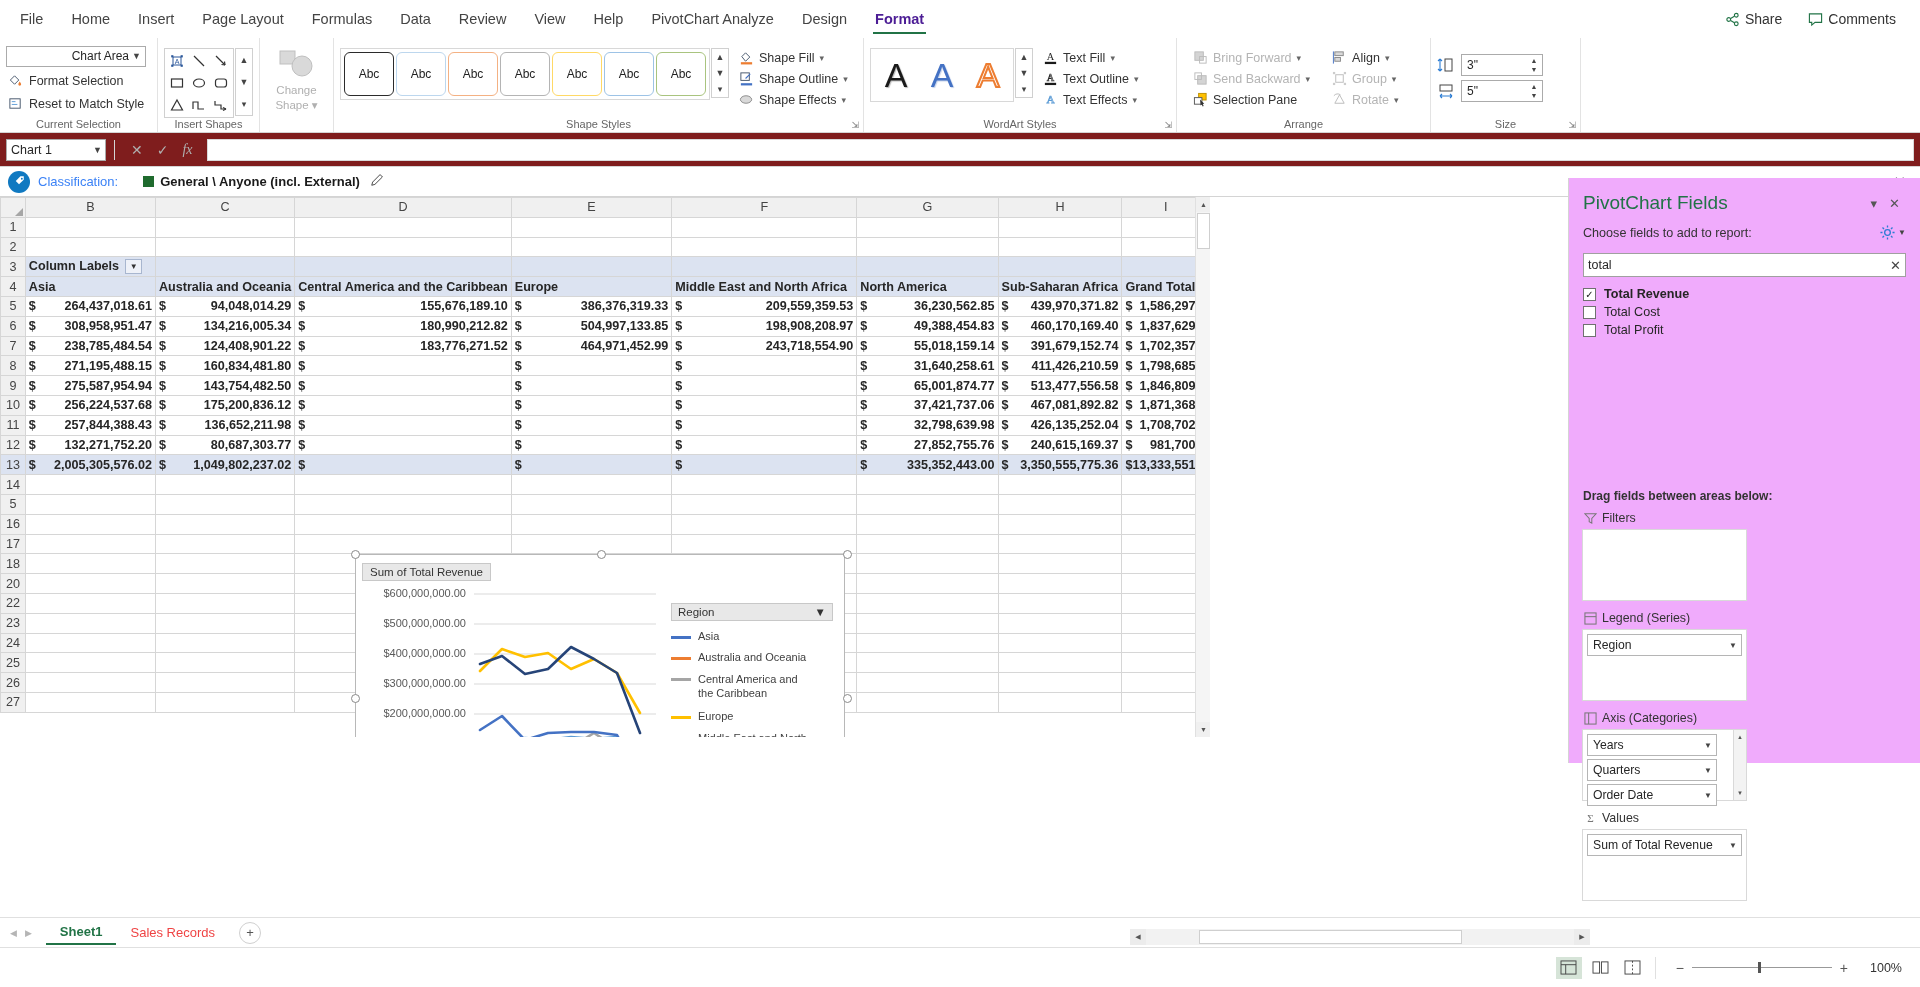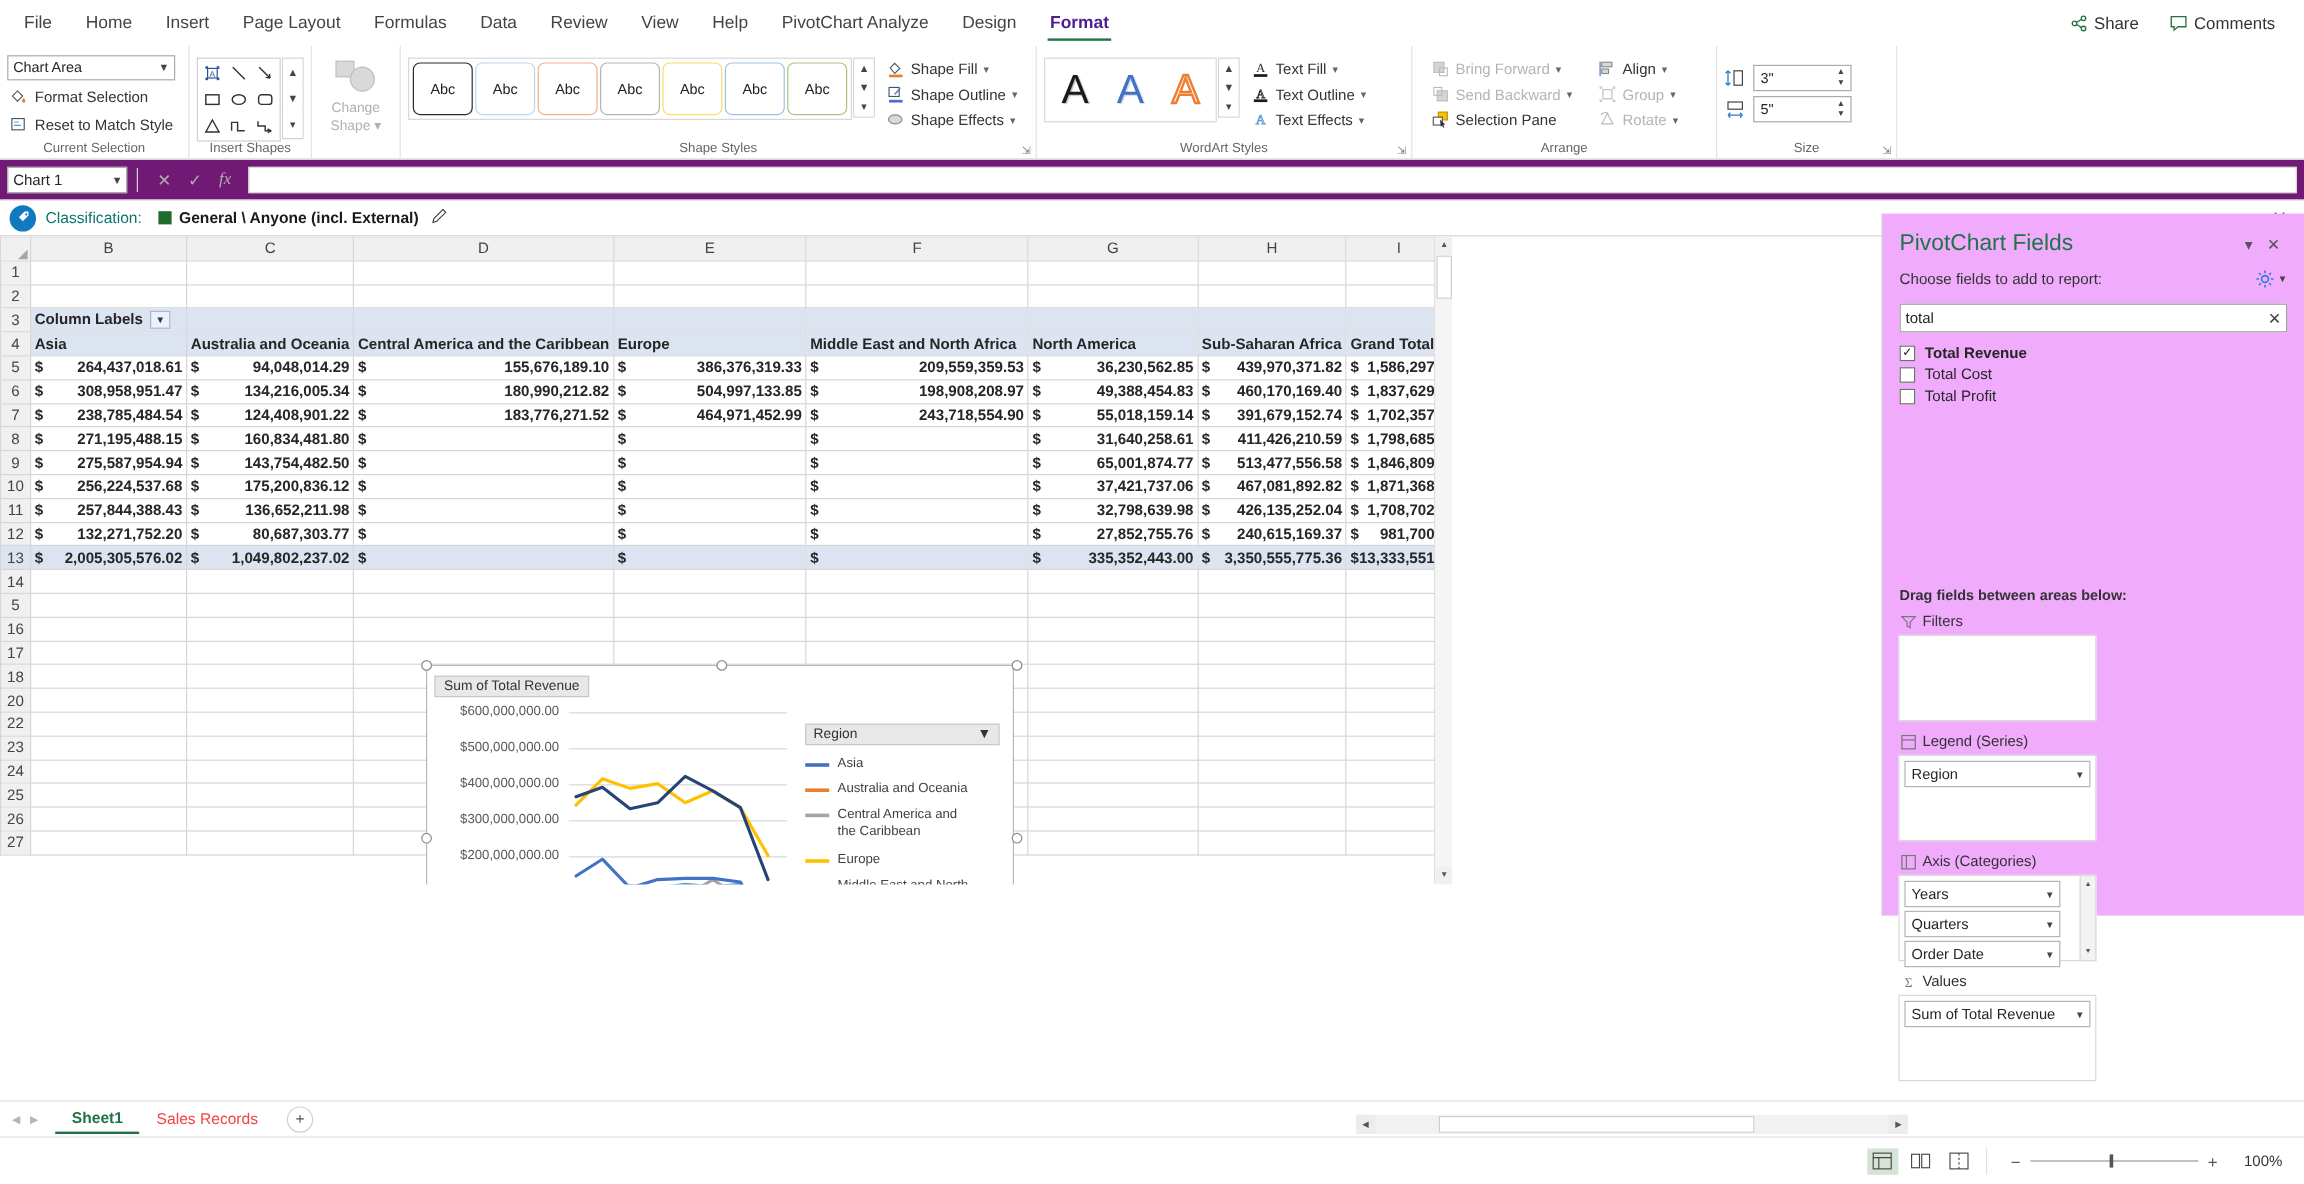--- a/index.html
+++ b/index.html
@@ -22,21 +22,21 @@
   .tab-right { display:flex; align-items:center; gap:6px; padding-right:14px; }
   .tr-btn { display:flex; align-items:center; gap:5px; font-size:14px; color:#333; padding:5px 10px; border-radius:3px; cursor:pointer; }
 
   
   .ribbon { position:relative; height:95px; background:#fff; border-bottom:1px solid #d4d4d4; display:flex; }
   .rgroup { position:relative; display:flex; flex-direction:column; justify-content:flex-start; padding:4px 6px 0 6px; border-right:1px solid #e3e3e3; }
   .rglabel { position:absolute; bottom:2px; left:0; right:0; text-align:center; font-size:11px; color:#666; }
   .rgbody { display:flex; align-items:flex-start; height:78px; }
 
   .selbox { width:140px; height:21px; border:1px solid #ababab; background:#fff; font-size:12px;
-            padding:2px 16px 2px 4px; position:relative; cursor:pointer; }
+            padding:2px 16px 2px 4px; position:relative; cursor:pointer;text-align:right; }
   .selbox .cv { position:absolute; right:4px; top:4px; font-size:9px; color:#444; }
   .smallcmd { display:flex; align-items:center; gap:6px; font-size:12.5px; color:#333; padding:2px 2px; cursor:pointer; margin-top:4px; }
 
   .shapegrid { display:grid; grid-template-columns:repeat(3, 22px); grid-template-rows:repeat(3,22px);
                gap:0px; border:1px solid #d0d0d0; background:#fff; padding:1px; }
   .shapecell { width:22px; height:22px; display:flex; align-items:center; justify-content:center; cursor:pointer; }
   .scrollarrows { display:flex; flex-direction:column; border:1px solid #d0d0d0; margin-left:1px; }
   .sa { width:16px; height:22px; display:flex; align-items:center; justify-content:center; font-size:9px; color:#444; cursor:pointer; background:#fff; }
 
   .bigcmd { width:62px; display:flex; flex-direction:column; align-items:center; gap:2px; font-size:11.5px;
@@ -52,34 +52,34 @@
   .cmdrow.dis { color:#b4b4b4; cursor:default; }
   .cv2 { font-size:9px; color:#666; }
   .sizerow { display:flex; align-items:center; gap:6px; margin-bottom:4px; }
   .spin { width:82px; height:22px; border:1px solid #ababab; background:#fff; font-size:12px;
           display:flex; align-items:center; padding-left:5px; position:relative; }
   .spin .sp { position:absolute; right:1px; top:1px; bottom:1px; width:14px; display:flex; flex-direction:column; }
   .spin .sp div { flex:1; display:flex; align-items:center; justify-content:center; font-size:7px; color:#444; cursor:pointer; }
   .dlg { position:absolute; right:4px; bottom:2px; font-size:9px; color:#777; cursor:pointer; }
 
   
-  .formulabar { display:flex; align-items:center; height:34px; background:#701a75; border-bottom:1px solid #d4d4d4; padding:0 6px; }
+  .formulabar { display:flex; align-items:center; height:34px; background:#7f1d1d; border-bottom:1px solid #d4d4d4; padding:0 6px; }
   .namebox { width:100px; height:22px; border:1px solid #ababab; background:#fff; font-size:12.5px;
              display:flex; align-items:center; padding:0 4px; position:relative; }
   .namebox .cv { position:absolute; right:3px; font-size:9px; color:#444; }
   .fbsep { width:1px; height:20px; background:#d4d4d4; margin:0 8px; }
   .fbicons { display:flex; gap:14px; color:#b0b0b0; font-size:14px; padding:0 8px; }
   .fbicons .ok { color:#b0b0b0; }
   .fx { font-style:italic; font-family:"Liberation Serif", serif; font-size:14px; }
   .fbinput { flex:1; height:22px; border:1px solid #d9d9d9; background:#fff; margin-left:6px; font-size:13px; padding:0 4px; display:flex; align-items:center; }
 
   
   .classbar { display:flex; align-items:center; height:30px; background:#fff; border-bottom:1px solid #d4d4d4; padding:0 8px; }
   .clsicon { width:22px; height:22px; border-radius:50%; background:#1079c1; display:flex; align-items:center; justify-content:center; margin-right:8px; }
-  .cls-label { font-size:13px; color:#0f766e; margin-right:14px; }
+  .cls-label { font-size:13px; color:#3b82f6; margin-right:25px; }
   .cls-chip { width:11px; height:11px; background:#1f6b2e; margin-right:6px; }
   .cls-value { font-size:13px; font-weight:bold; color:#1a1a1a; }
   .cls-edit { margin-left:10px; cursor:pointer; }
   .cls-close { margin-left:auto; font-size:15px; color:#555; cursor:pointer; padding:0 6px; }
 
   
   .gridwrap { position:relative; width:1210px; height:540px; background:#fff; overflow:hidden; }
   table.grid { border-collapse:collapse; table-layout:fixed; }
   table.grid td, table.grid th { border:1px solid #d6d6d6; height:19.8px; font-size:12.6px; padding:0 3px; overflow:hidden; white-space:nowrap; }
   th.colhdr { background:#f0f0f0; color:#444; font-weight:normal; text-align:center; font-size:12.5px; height:18px; border:1px solid #c6c6c6; cursor:pointer; }

